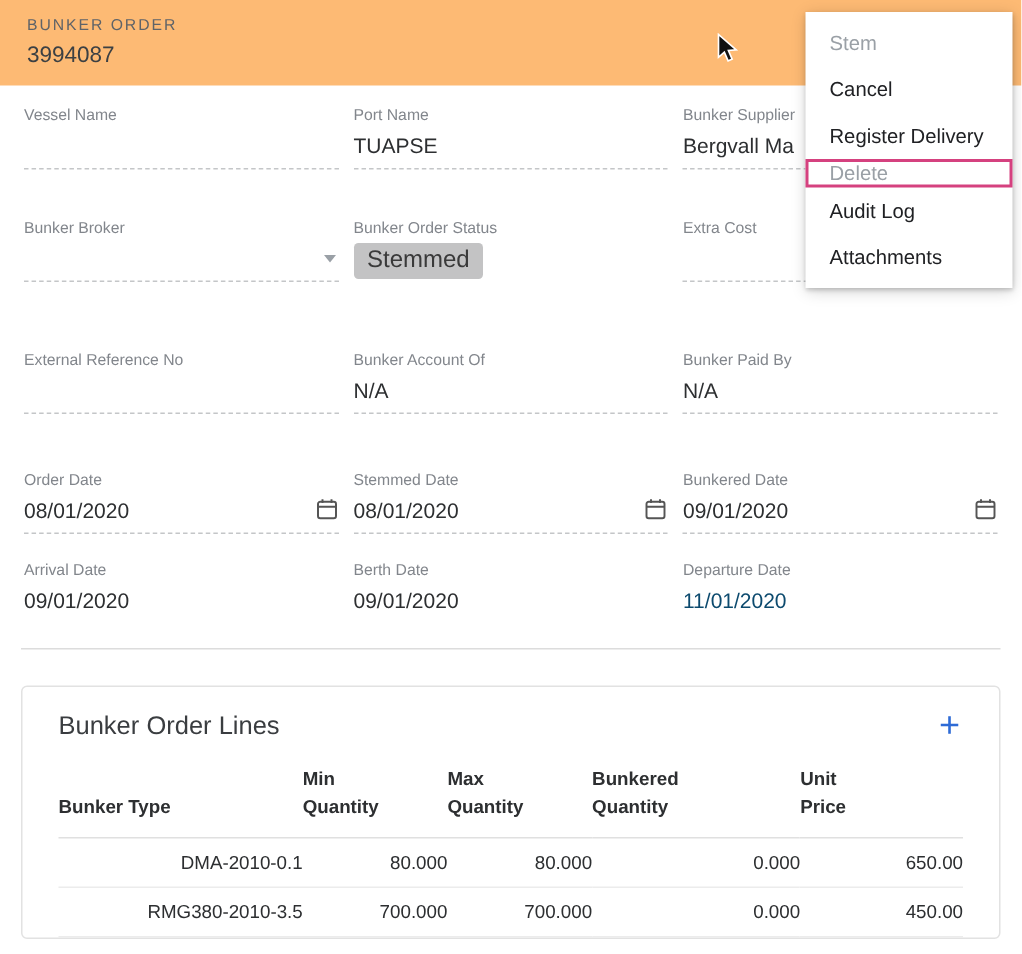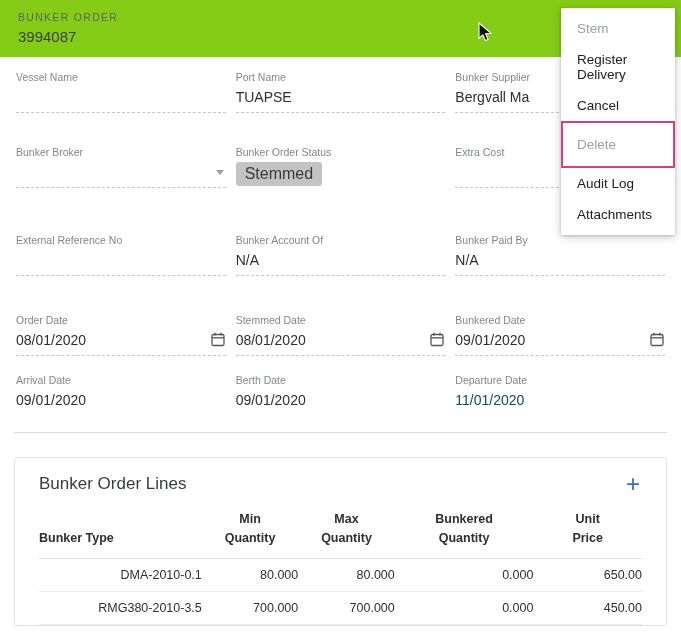--- a/index.html
+++ b/index.html
@@ -3,21 +3,21 @@
 <meta charset="utf-8">
 <style>
   * { box-sizing: border-box; }
   html, body { margin: 0; padding: 0; }
   body {
     width: 681px; height: 636px; overflow: hidden; position: relative;
     font-family: "Liberation Sans", sans-serif; background: #ffffff; color: #2d2f31;
   }
 
   
-  .topbar { background: #84cc16; padding: 11px 18px 12px; }
+  .topbar { background: #fdba74; padding: 11px 18px 12px; }
   .topbar-label { font-size: 10.5px; letter-spacing: 1.3px; color: #5f6368; font-weight: 500; }
   .topbar-value { font-size: 15px; color: #3c4043; margin-top: 5px; }
 
   
   .form { padding: 14px 16px 0; }
   .form-row { display: grid; grid-template-columns: 1fr 1fr 1fr; column-gap: 10px; }
   .row-1 { margin-bottom: 33px; }
   .row-2 { margin-bottom: 46px; }
   .row-3 { margin-bottom: 38px; }
   .row-4 { margin-bottom: 18px; }
@@ -48,40 +48,40 @@
   }
   .card-head { display: flex; justify-content: space-between; align-items: flex-end; gap: 32px; }
   .card-title { font-size: 17px; color: #3a3d40; }
   .add-button {
     color: #2e6bd6; font-size: 24px; font-weight: 300; line-height: 20px;
     background: none; border: none; padding: 0 2px; cursor: pointer;
     font-family: "Liberation Sans", sans-serif;
   }
   table.lines { width: 100%; border-collapse: collapse; margin-top: 10px; }
   table.lines th {
-    font-size: 12.5px; color: #2d2f31; font-weight: bold; text-align: center;
+    font-size: 12.5px; color: #2d2f31; font-weight: bold; text-align: left;
     vertical-align: bottom; padding: 6px 0 9px; white-space: pre-line;
     line-height: 1.55; border-bottom: 1px solid #e0e0e0;
   }
   table.lines th:first-child { text-align: left; }
   table.lines td {
     font-size: 12.5px; color: #2d2f31; text-align: right; padding: 9px 0;
     border-bottom: 1px solid #ececec;
   }
   table.lines td:first-child { text-align: right; }
 
   
   .context-menu {
-    position: absolute; top: 8px; right: 6px; width: 114px; background: #fff;
+    position: absolute; top: 8px; right: 6px; width: 138px; background: #fff;
     box-shadow: 0 1px 3px rgba(0,0,0,.2), 0 2px 10px rgba(0,0,0,.18);
     padding: 5px 0; z-index: 10;
   }
   .menu-item { font-size: 13.5px; color: #202124; padding: 8px 16px; cursor: pointer; }
   .menu-item.disabled { color: #9aa0a6; }
-  .menu-item.highlighted { border: 2px solid #d5417f; padding: 14px 14px; }
+  .menu-item.highlighted { border: 2px solid #d5417f; padding: 0 14px; }
 
   
   .cursor { position: absolute; left: 478px; top: 22px; z-index: 20; pointer-events: none; }
 </style>
 </head>
 <body>
 
 <header class="topbar">
   <div class="topbar-label">BUNKER ORDER</div>
   <div class="topbar-value">3994087</div>
@@ -254,22 +254,22 @@
         <td>700.000</td>
         <td>0.000</td>
         <td>450.00</td>
       </tr>
     </tbody>
   </table>
 </section>
 
 <div class="context-menu">
   <div class="menu-item disabled">Stem</div>
+  <div class="menu-item">Cancel</div>
   <div class="menu-item">Register Delivery</div>
-  <div class="menu-item">Cancel</div>
   <div class="menu-item disabled highlighted">Delete</div>
   <div class="menu-item">Audit Log</div>
   <div class="menu-item">Attachments</div>
 </div>
 
 <div class="cursor">
   <svg width="16" height="22" viewBox="0 0 16 22">
     <path d="M1 1 L1 16.2 L4.9 12.8 L7.4 18.6 L10.1 17.4 L7.6 11.7 L12.8 11.2 Z" fill="#111" stroke="#fff" stroke-width="1.1"></path>
   </svg>
 </div>

